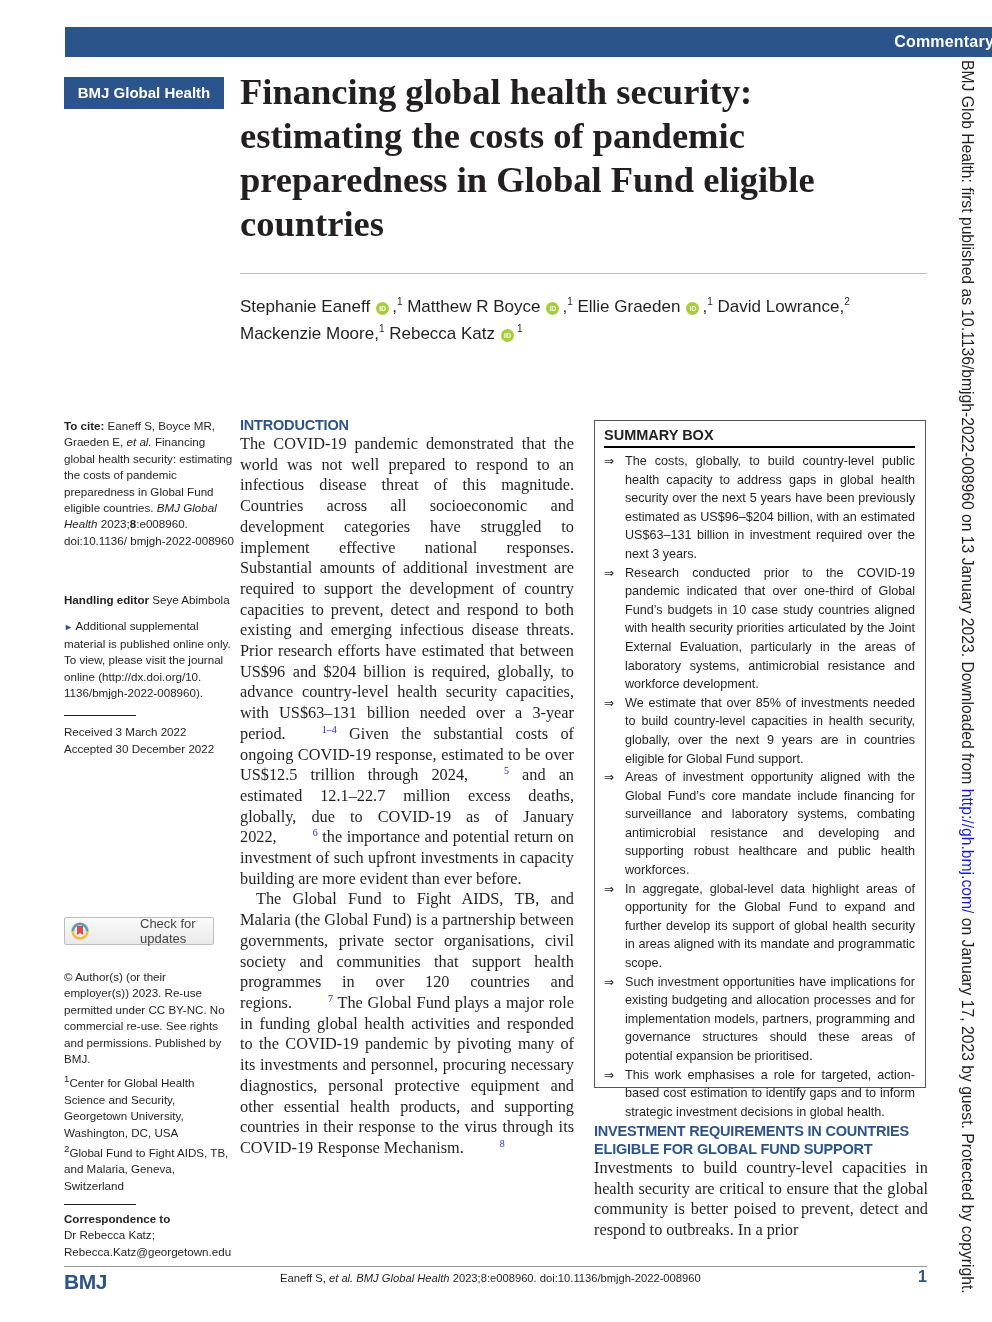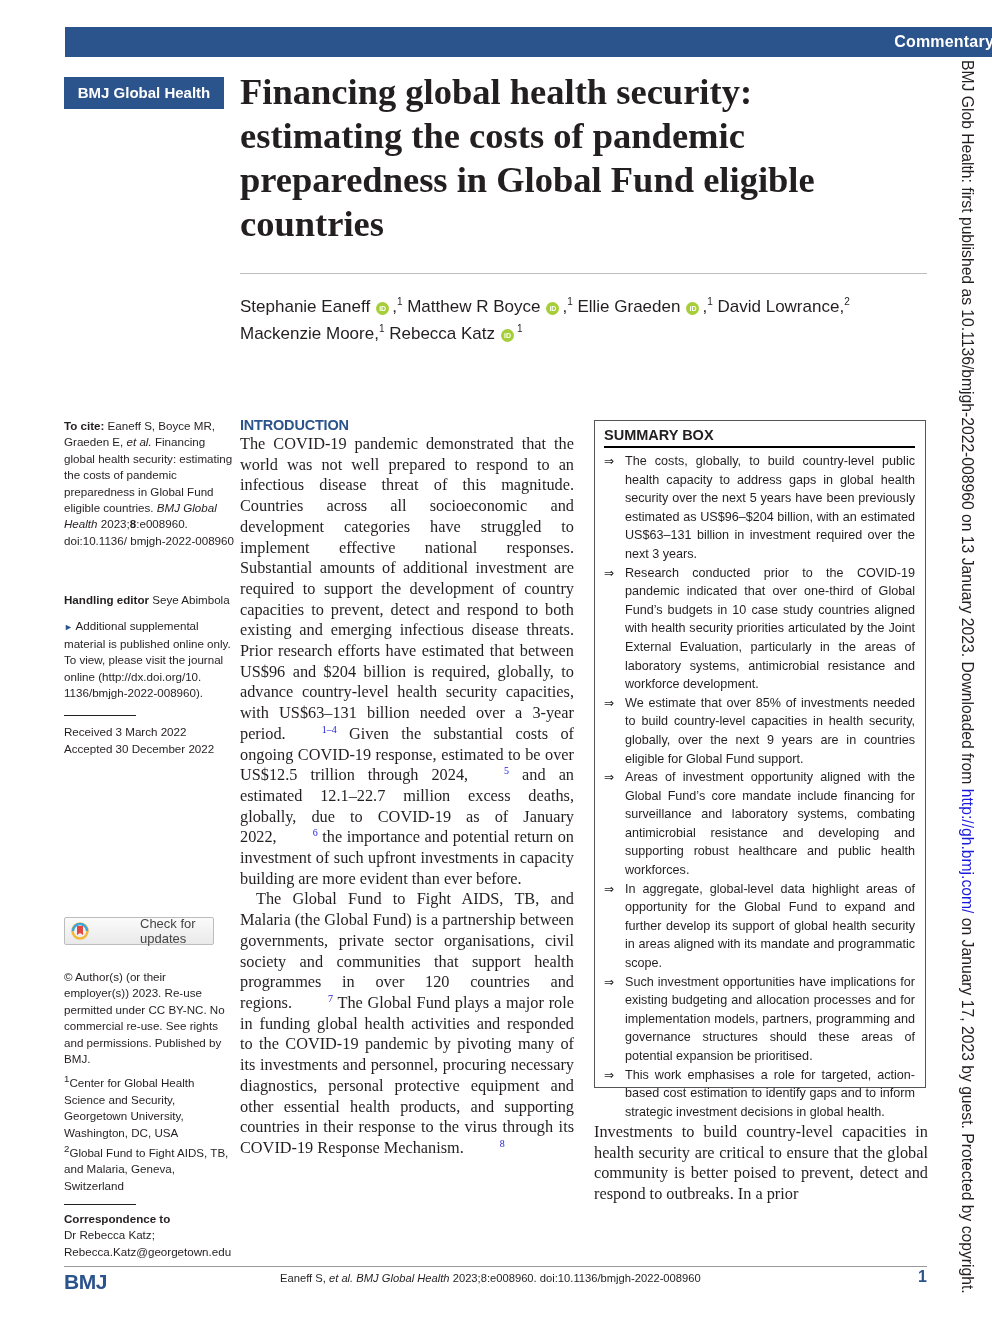--- a/index.html
+++ b/index.html
@@ -134,20 +134,21 @@
     <li><span class="bullet">⇒</span><span>Research conducted prior to the COVID-19 pandemic indicated that over one-third of Global Fund’s budgets in 10 case study countries aligned with health security priorities articulated by the Joint External Evaluation, particularly in the areas of laboratory systems, antimicrobial resistance and workforce development.</span></li>
     <li><span class="bullet">⇒</span><span>We estimate that over 85% of investments needed to build country-level capacities in health security, globally, over the next 9 years are in countries eligible for Global Fund support.</span></li>
     <li><span class="bullet">⇒</span><span>Areas of investment opportunity aligned with the Global Fund’s core mandate include financing for surveillance and laboratory systems, combating antimicrobial resistance and developing and supporting robust healthcare and public health workforces.</span></li>
     <li><span class="bullet">⇒</span><span>In aggregate, global-level data highlight areas of opportunity for the Global Fund to expand and further develop its support of global health security in areas aligned with its mandate and programmatic scope.</span></li>
     <li><span class="bullet">⇒</span><span>Such investment opportunities have implications for existing budgeting and allocation processes and for implementation models, partners, programming and governance structures should these areas of potential expansion be prioritised.</span></li>
     <li><span class="bullet">⇒</span><span>This work emphasises a role for targeted, action-based cost estimation to identify gaps and to inform strategic investment decisions in global health.</span></li>
   </ul>
 </div>
 
 <div class="col2">
+  <h2 class="h-sec sans">INVESTMENT REQUIREMENTS IN COUNTRIES ELIGIBLE FOR GLOBAL FUND SUPPORT</h2>
   <p class="body-text serif">Investments to build country-level capacities in health security are critical to ensure that the global community is better poised to prevent, detect and respond to outbreaks. In a prior</p>
 </div>
 
 <div class="footer-rule"></div>
 <div class="bmj-logo sans">BMJ</div>
 <div class="footer-cite sans">
   <span>Eaneff S,</span>
   <i>et al.</i>
   <i>BMJ Global Health</i>
   <span>2023;8:e008960. doi:10.1136/bmjgh-2022-008960</span>

